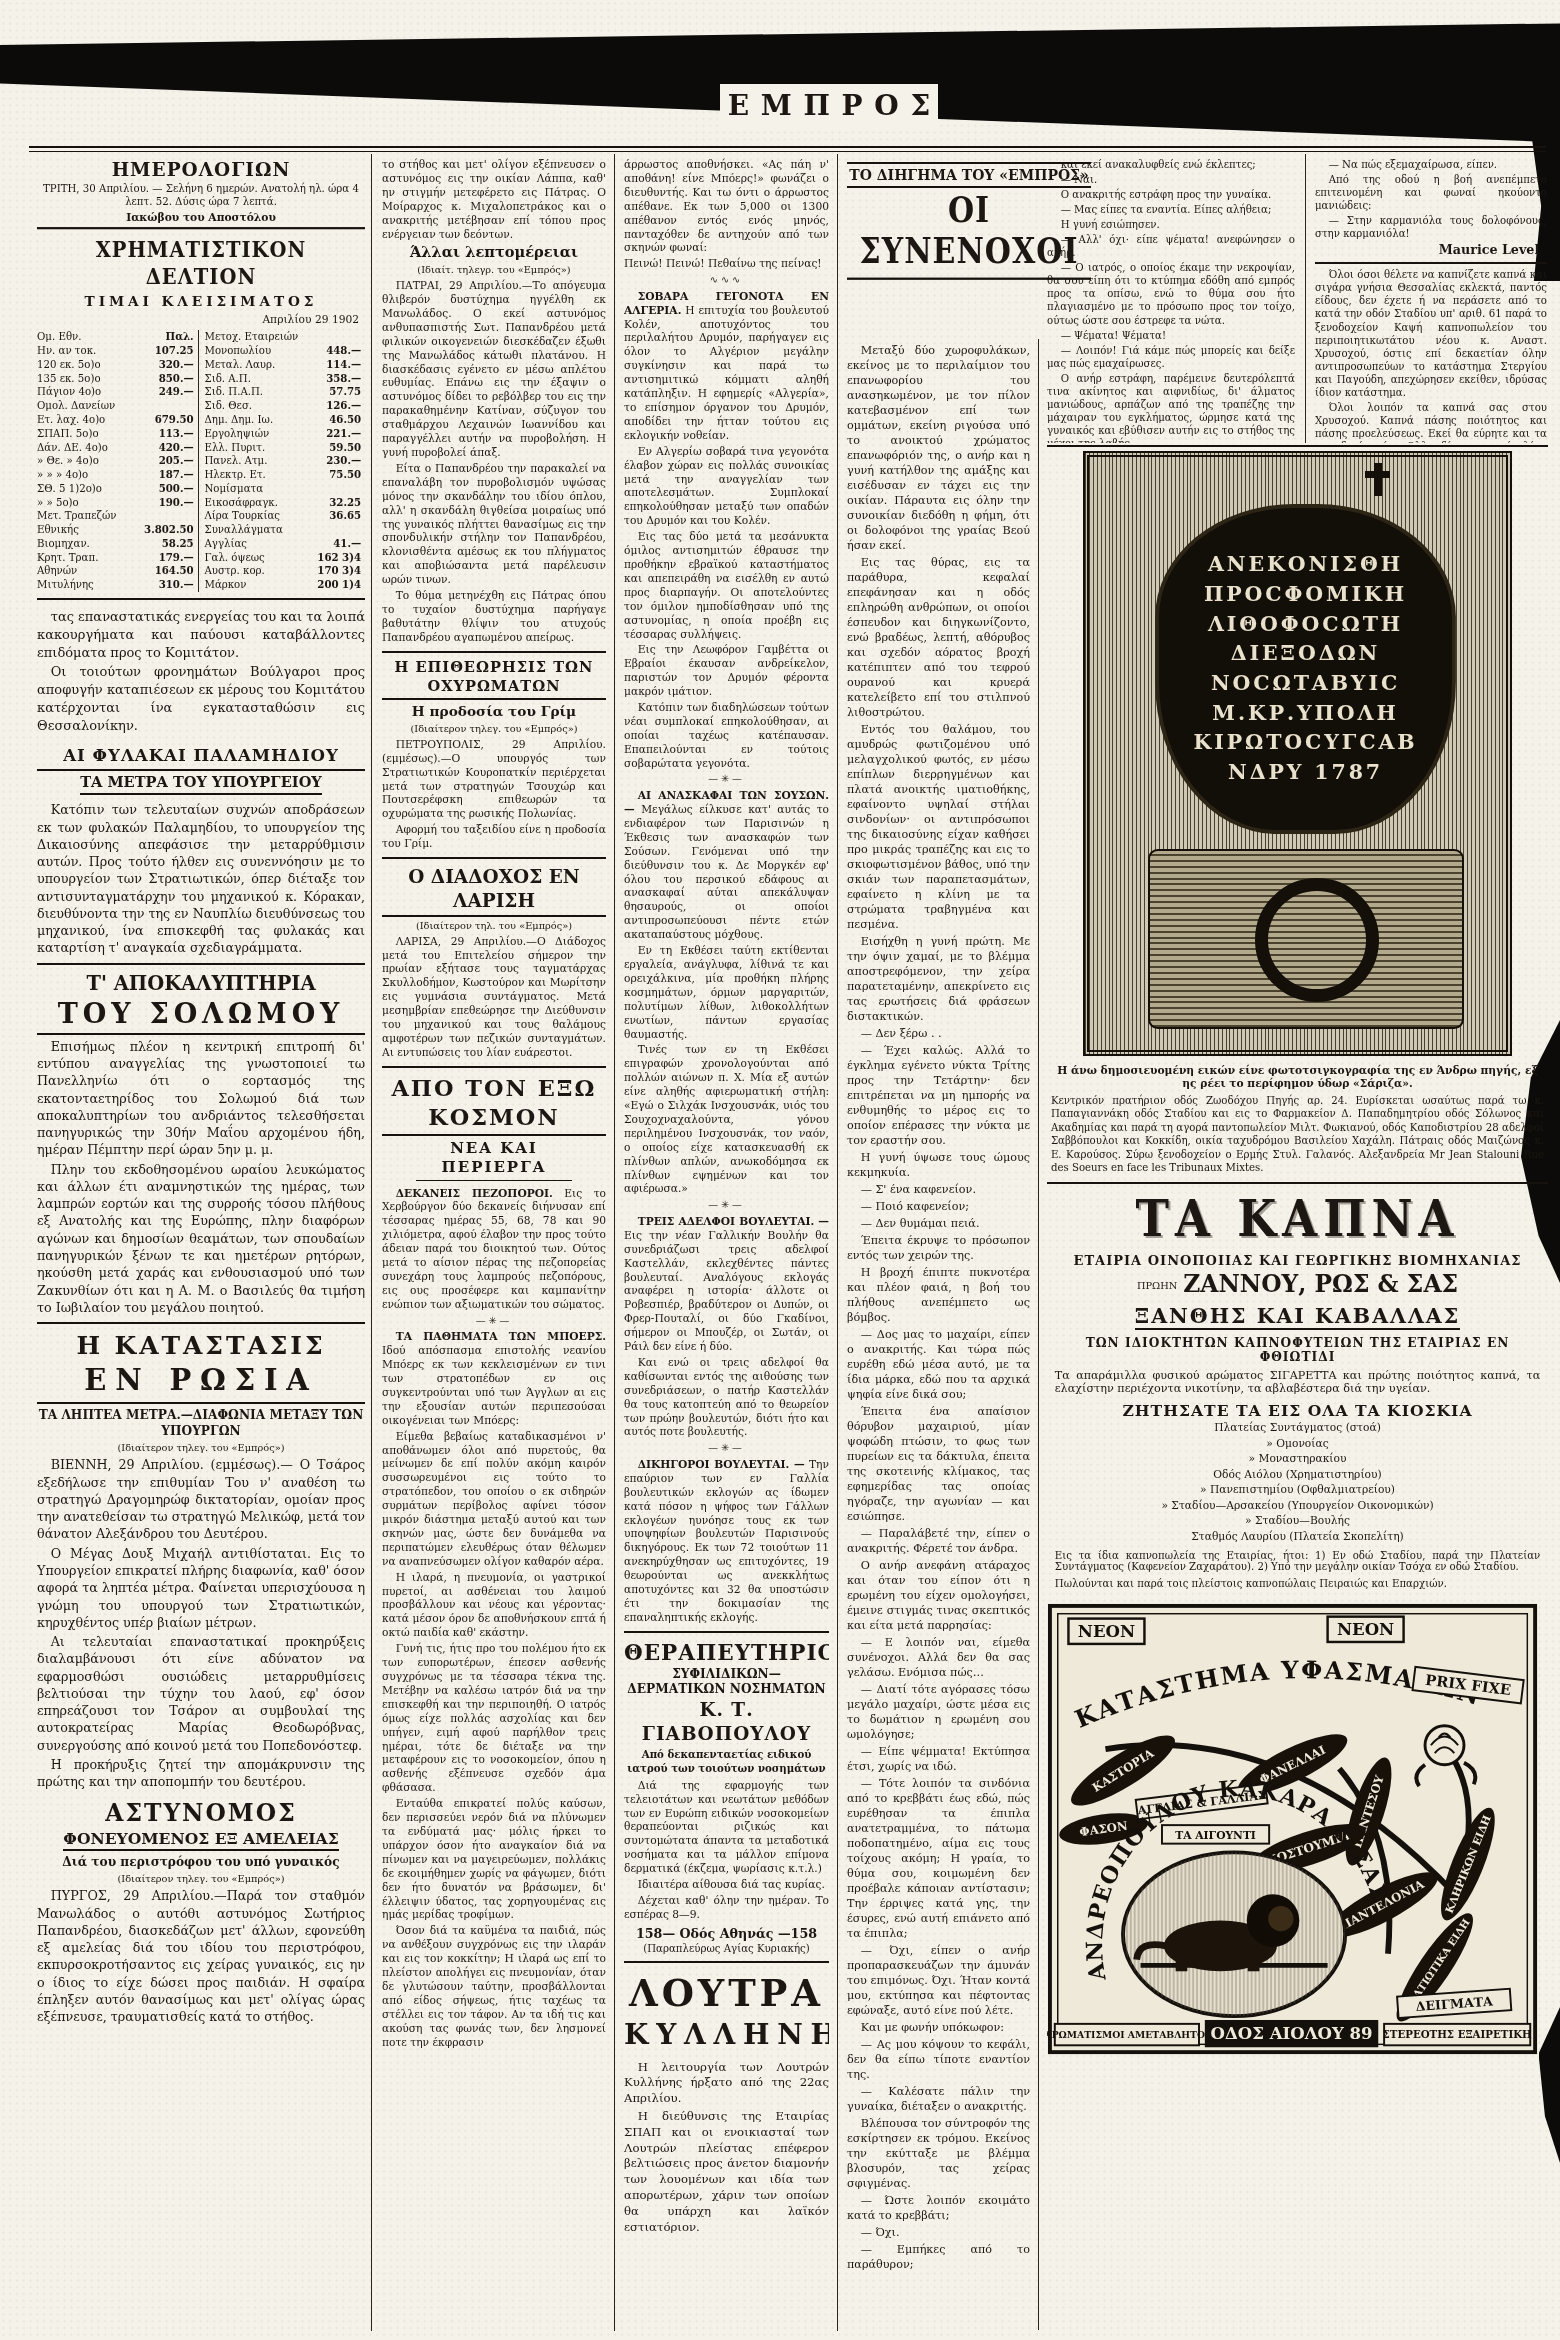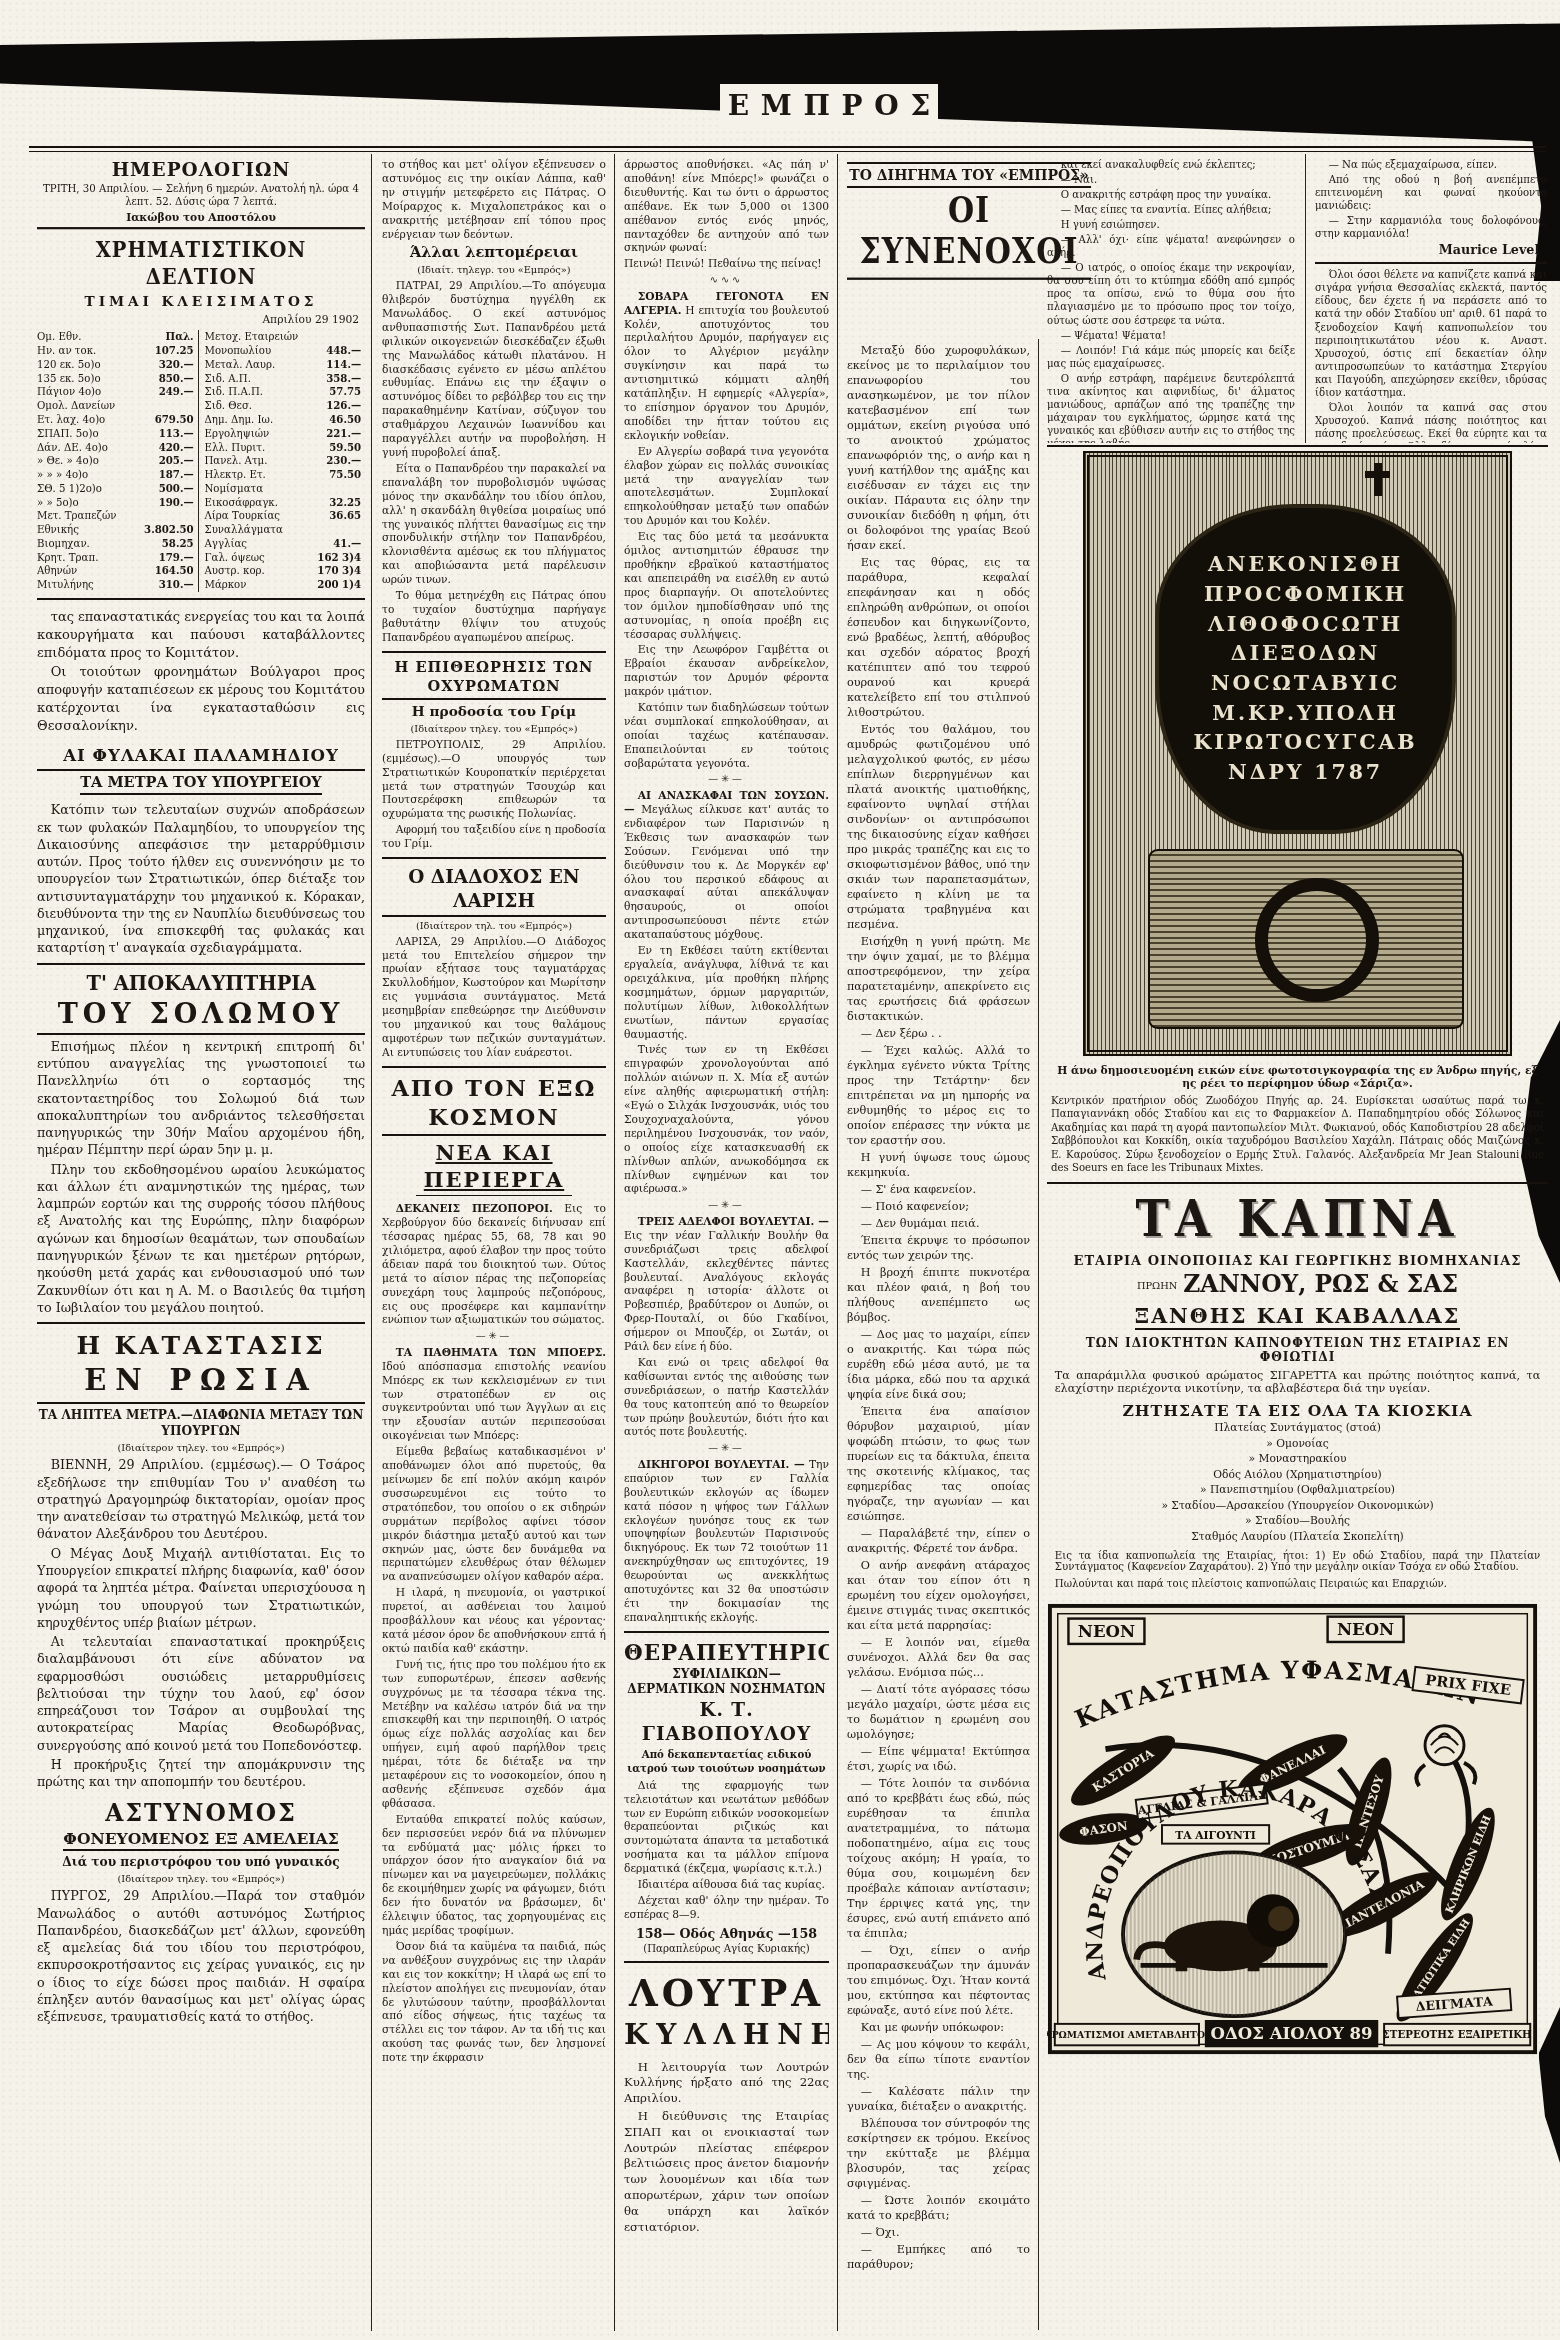--- a/index.html
+++ b/index.html
@@ -53,21 +53,21 @@
   .h-kat{font-size:25px;letter-spacing:2.9px;margin-top:5.9px;}
   .h-ros{font-size:29px;letter-spacing:8.8px;}
   .h-sub{font-size:12.2px;font-weight:bold;margin-top:3.9px;}
   .h-ast{font-size:23.4px;letter-spacing:2px;margin-top:7.8px;}
   .h-ast2{font-size:15.6px;border-bottom:2px solid #17120d;display:inline-block;}
   .h-det{font-size:14.6px;}
   .h-forts{font-size:14.6px;letter-spacing:1px;}
   .h-grim{font-size:13.7px;}
   .h-lar{font-size:18.5px;}
   .h-exo{font-size:22.4px;letter-spacing:2px;}
-  .h-nea{font-size:21px;letter-spacing:2px;text-decoration:underline;}
+  .h-nea{font-size:15px;letter-spacing:2px;}
   .h-clin{font-size:21.5px;letter-spacing:1px;}
   .h-clin2{font-size:12.2px;}
   .h-clin3{font-size:18.5px;letter-spacing:1px;}
   .h-loutra{font-size:37px;letter-spacing:3.9px;}
   .h-loutra2{font-size:28px;letter-spacing:7.8px;}
   .feu-kicker{border:2px solid #17120d;border-left:0;border-right:0;font-weight:bold;text-align:center;
       font-size:14px;padding:2.9px 0;margin-bottom:7.8px;}
   .feu-head{font-size:30px;font-weight:bold;text-align:center;letter-spacing:1px;transform:scaleY(1.15);
       border-bottom:2.9px solid #17120d;padding-bottom:5.9px;margin-bottom:7.8px;}
   .feu-wrap{position:absolute;left:847px;top:162px;width:244px;z-index:2;}

